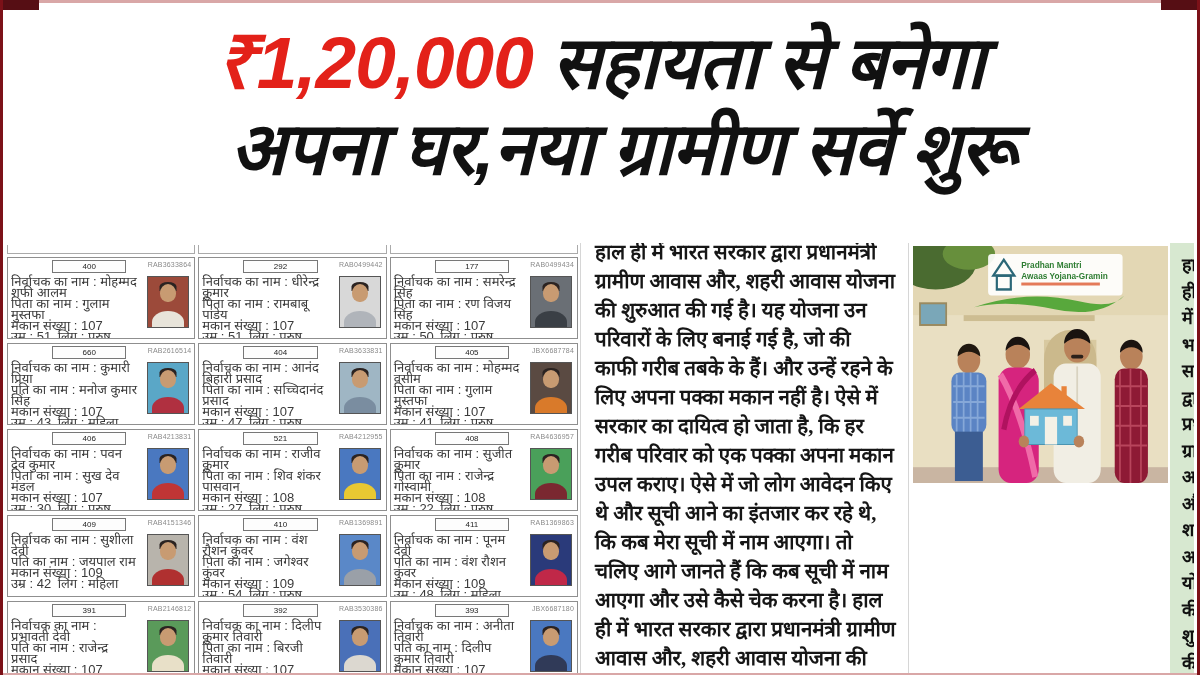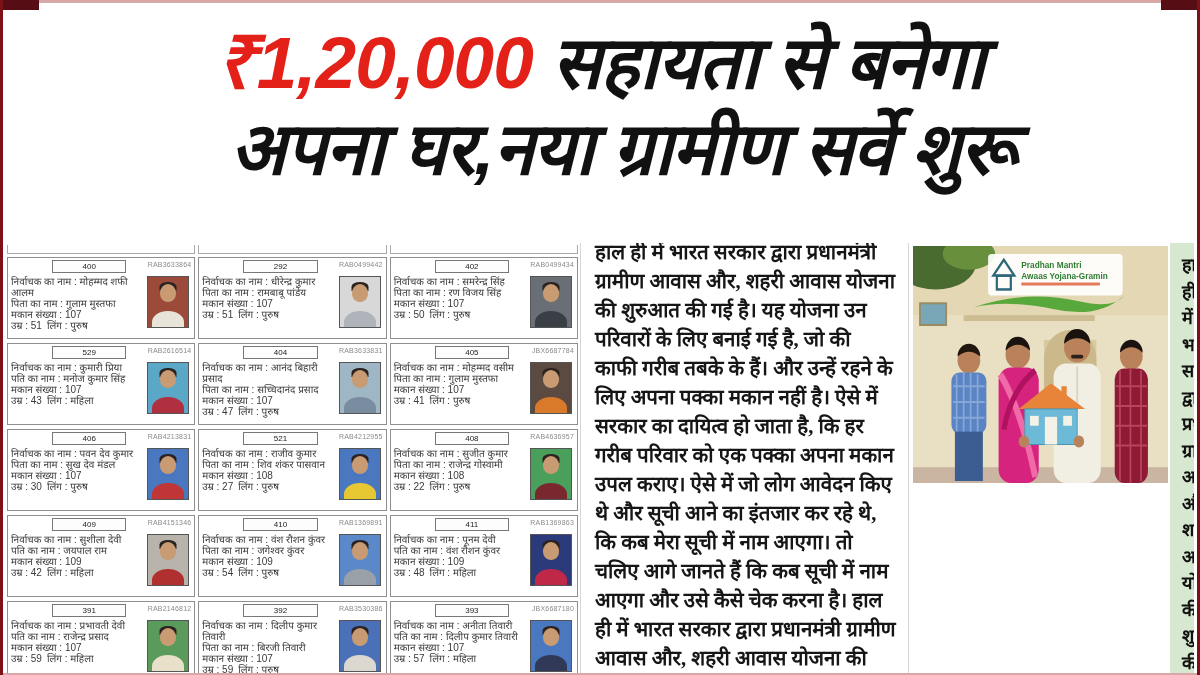--- a/index.html
+++ b/index.html
@@ -28,21 +28,21 @@
   .stub-row .stub{flex:1;height:9px;border:1px solid #aaa;border-top:none;box-sizing:border-box;}
 
   .cards{display:grid;grid-template-columns:repeat(3,1fr);grid-auto-rows:82px;gap:4px 3px;}
   .card{border:1px solid #8f8f8f;background:#fff;box-sizing:border-box;padding:2px 3px;
         position:relative;overflow:hidden;}
   .card-head{display:flex;justify-content:space-between;align-items:flex-start;height:13px;padding-left:41px;}
   .serial{border:1px solid #777;width:52%;height:11px;font-size:8px;color:#222;
           display:flex;align-items:center;justify-content:center;background:#fdfdfd;}
   .code{font-size:7px;color:#8a8a8a;letter-spacing:.2px;margin-top:1px;}
   .card-body{display:flex;justify-content:space-between;margin-top:3px;}
-  .lines{font-size:10px;line-height:11px;color:#3a3a3a;width:70%;}
+  .lines{font-size:13px;line-height:11px;color:#3a3a3a;width:70%;}
   .photo-box{width:40px;height:50px;border:1px solid #555;position:relative;overflow:hidden;flex:none;margin-right:2px;}
   .photo-box .head{position:absolute;left:50%;top:7px;transform:translateX(-50%);
                    width:16px;height:18px;border-radius:50% 50% 46% 46%;background:#c89b72;}
   .photo-box .hair{position:absolute;left:50%;top:5px;transform:translateX(-50%);
                    width:17px;height:9px;border-radius:50% 50% 0 0;background:#2b2321;}
   .photo-box .torso{position:absolute;left:50%;bottom:-6px;transform:translateX(-50%);
                     width:32px;height:22px;border-radius:50% 50% 0 0;}
 
   
   .article{width:328px;box-sizing:border-box;border-left:1px solid #d6d6d6;
@@ -115,41 +115,41 @@
       <div class="photo-box" style="background: rgb(216, 216, 216);">
         <div class="hair"></div>
         <div class="head"></div>
         <div class="torso" style="background: rgb(176, 180, 186);"></div>
       </div>
     </div>
   </div>
 
   <div class="card">
     <div class="card-head">
-      <div class="serial">402</div>
+      <div class="serial">177</div>
       <div class="code">RAB0499434</div>
     </div>
     <div class="card-body">
       <div class="lines">
         <div class="l name-line">निर्वाचक का नाम : समरेन्द्र सिंह</div>
         <div class="l relation-line">पिता का नाम : रण विजय सिंह</div>
         <div class="l house-line">मकान संख्या : 107</div>
         <div class="l age-line">उम्र : 50 लिंग : पुरुष</div>
       </div>
       <div class="photo-box" style="background: rgb(106, 111, 117);">
         <div class="hair"></div>
         <div class="head"></div>
         <div class="torso" style="background: rgb(58, 63, 69);"></div>
       </div>
     </div>
   </div>
 
   <div class="card">
     <div class="card-head">
-      <div class="serial">529</div>
+      <div class="serial">660</div>
       <div class="code">RAB2616514</div>
     </div>
     <div class="card-body">
       <div class="lines">
         <div class="l name-line">निर्वाचक का नाम : कुमारी प्रिया</div>
         <div class="l relation-line">पति का नाम : मनोज कुमार सिंह</div>
         <div class="l house-line">मकान संख्या : 107</div>
         <div class="l age-line">उम्र : 43 लिंग : महिला</div>
       </div>
       <div class="photo-box" style="background: rgb(90, 167, 199);">

